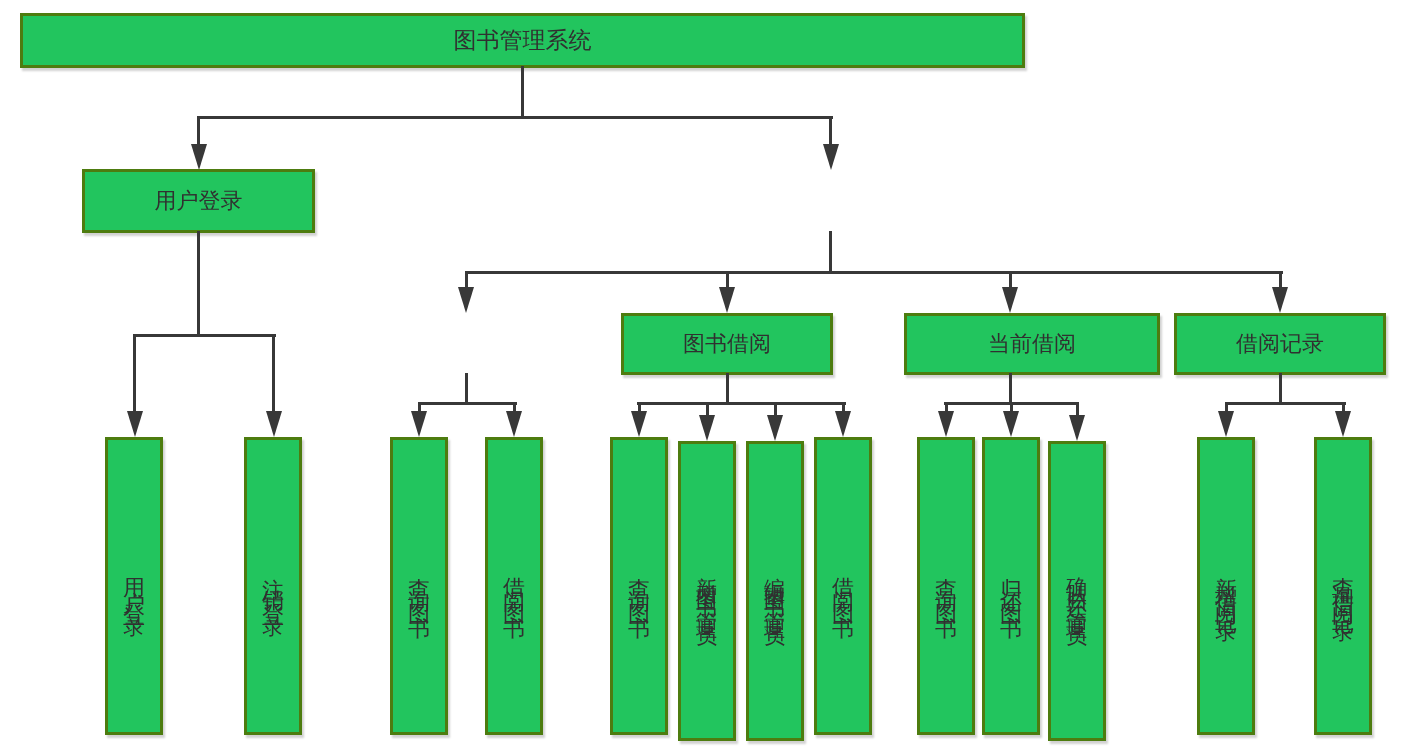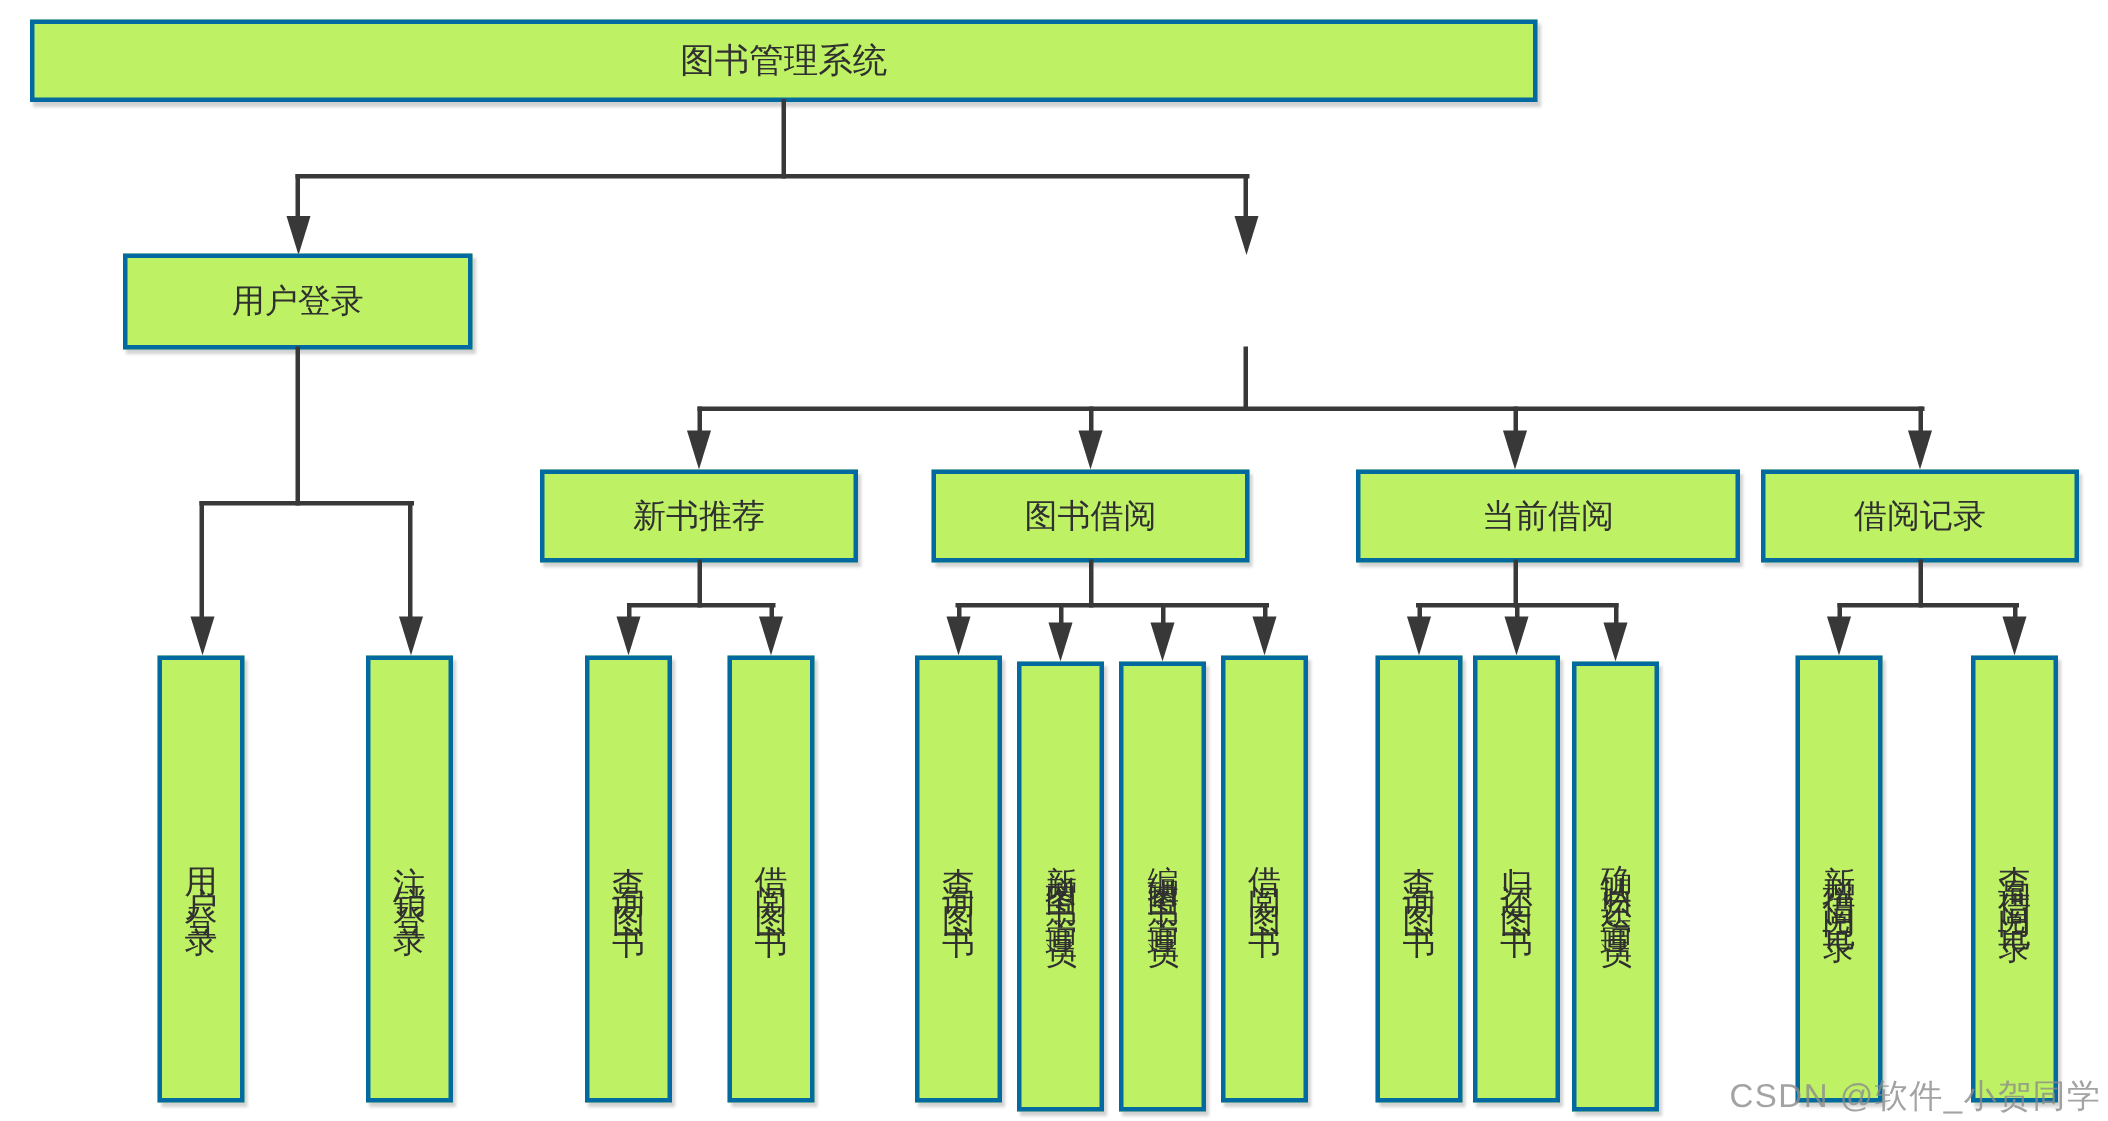--- a/index.html
+++ b/index.html
@@ -1,22 +1,22 @@
 <!DOCTYPE html>
 <html><head>
 <meta charset="utf-8">
 <style>
   html,body{margin:0;padding:0;background:#ffffff;}
   .canvas{
     position:relative;width:1405px;height:747px;background:#ffffff;overflow:hidden;
     font-family:"Liberation Sans","DejaVu Sans",sans-serif;color:#303030;
   }
   .box{
-    position:absolute;box-sizing:border-box;background:#bef264;
-    border:3px solid #0369a1;box-shadow:2px 3px 2px rgba(0,0,0,0.18);
+    position:absolute;box-sizing:border-box;background:#22c55e;
+    border:3px solid #4d7c0f;box-shadow:2px 3px 2px rgba(0,0,0,0.18);
     display:flex;align-items:center;justify-content:center;
     font-size:22px;color:#303030;white-space:nowrap;
   }
   .root{font-size:23px;}
   .vbox{
     writing-mode:vertical-rl;text-orientation:mixed;line-height:1;
   }
   .sp4{letter-spacing:13px;}
   .sp6{letter-spacing:9px;}
   .sp8{letter-spacing:7px;font-size:21px;}
@@ -64,23 +64,20 @@
   <div class="hline" style="left:465px;top:271px;width:818px"></div>
   <div class="vline" style="left:465px;top:271px;height:20px"></div>
   <div class="arr" style="left:458px;top:287px"></div>
   <div class="vline" style="left:726px;top:271px;height:20px"></div>
   <div class="arr" style="left:719px;top:287px"></div>
   <div class="vline" style="left:1009px;top:271px;height:20px"></div>
   <div class="arr" style="left:1002px;top:287px"></div>
   <div class="vline" style="left:1279px;top:271px;height:20px"></div>
   <div class="arr" style="left:1272px;top:287px"></div>
 
-  <div class="box" style="left:360px;top:313px;width:212px;height:62px">
-    <span>新书推荐</span>
-  </div>
   <div class="box" style="left:621px;top:313px;width:212px;height:62px">
     <span>图书借阅</span>
   </div>
   <div class="box" style="left:904px;top:313px;width:256px;height:62px">
     <span>当前借阅</span>
   </div>
   <div class="box" style="left:1174px;top:313px;width:212px;height:62px">
     <span>借阅记录</span>
   </div>
 
@@ -155,15 +152,14 @@
     <span>确认归还（管理员）</span>
   </div>
 
   <div class="box vbox sp6" style="left:1197px;top:437px;width:58px;height:298px">
     <span>新增借阅记录</span>
   </div>
   <div class="box vbox sp6" style="left:1314px;top:437px;width:58px;height:298px">
     <span>查询借阅记录</span>
   </div>
 
-  <div class="watermark">CSDN @软件_小贺同学</div>
 
 </div>
 
 </body></html>

